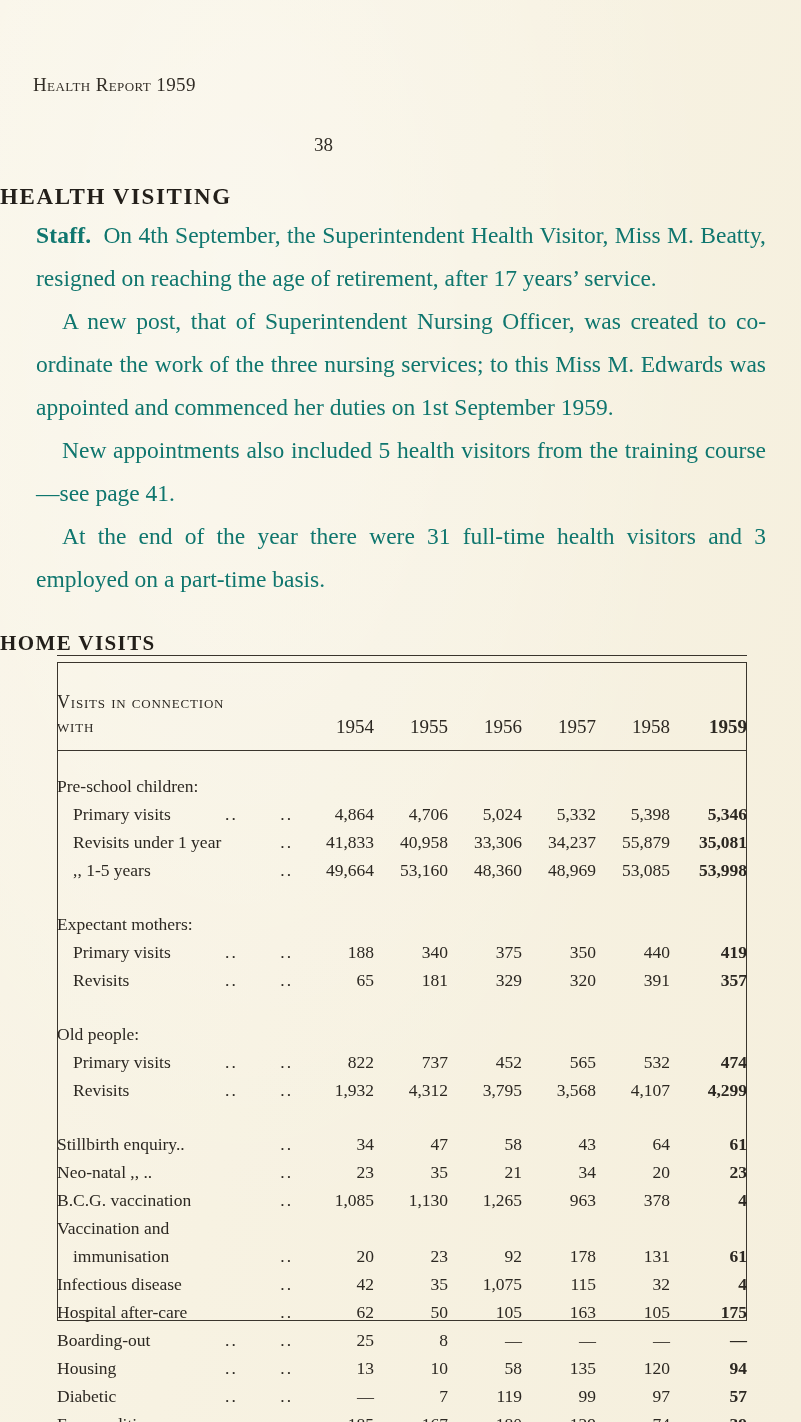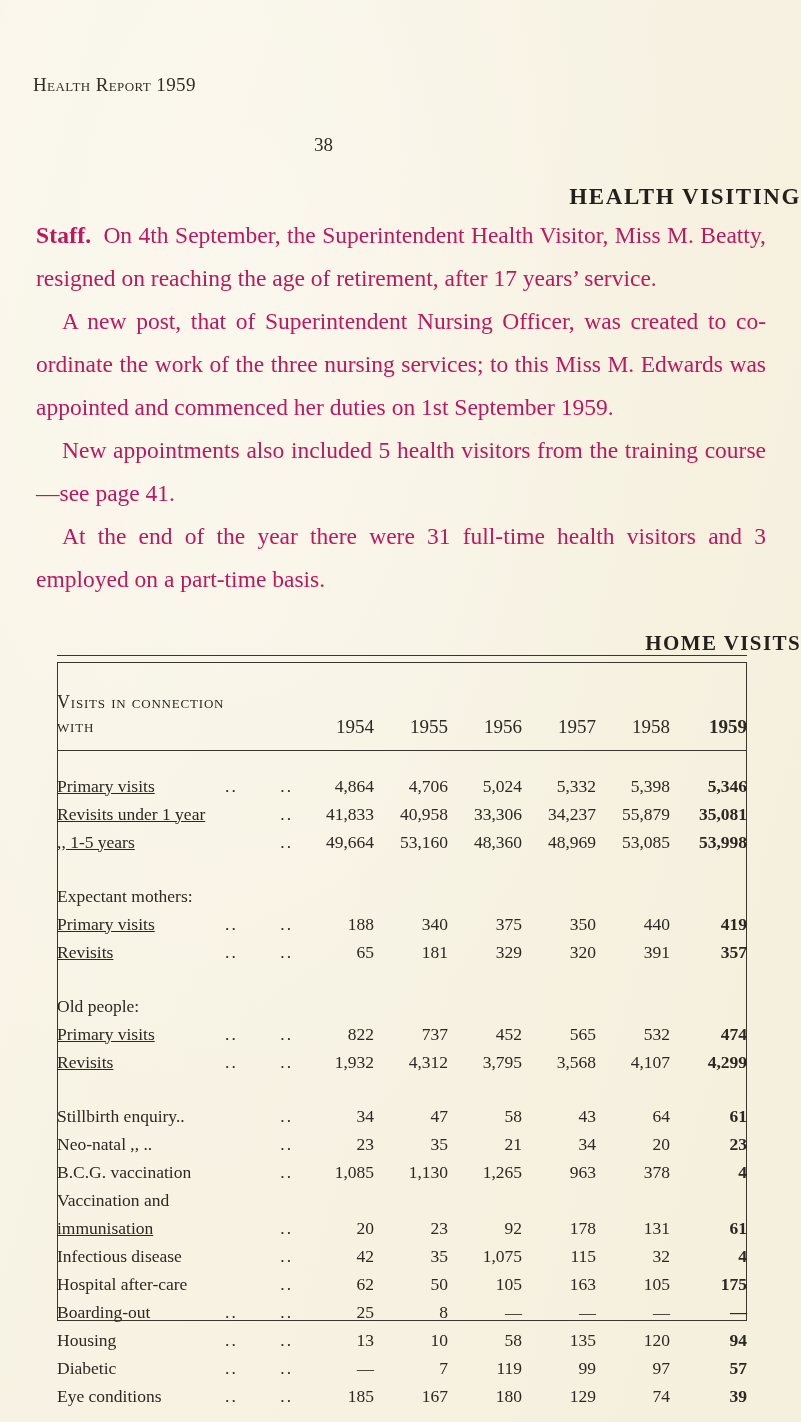--- a/index.html
+++ b/index.html
@@ -43,54 +43,54 @@
     text-align: center;
     font-size: 19px;
     color: #322d26;
   }
 
   .section-title {
     position: absolute;
     top: 184px;
     left: 0;
     width: 801px;
-    text-align: right;
+    text-align: left;
     font-size: 23px;
     font-weight: bold;
     letter-spacing: 1.6px;
     color: #231f1a;
   }
 
   .prose {
     position: absolute;
     left: 36px;
     top: 214px;
     width: 730px;
     font-size: 23.5px;
     line-height: 43px;
     text-align: justify;
-    color: #be185d;
+    color: #0f766e;
   }
   .prose p {
     margin: 0;
     text-indent: 26px;
   }
   .prose p.first { text-indent: 0; }
   .prose .lead {
     font-weight: bold;
     letter-spacing: 0.2px;
   }
   .prose .gap { display: inline-block; width: 12px; }
 
   .table-title {
     position: absolute;
     top: 631px;
     left: 0;
     width: 801px;
-    text-align: right;
+    text-align: left;
     font-size: 21px;
     font-weight: bold;
     letter-spacing: 1.4px;
     color: #231f1a;
   }
 
   
   .tbl-wrap {
     position: absolute;
     left: 57px;
@@ -159,21 +159,21 @@
     white-space: nowrap;
   }
   .cell-num.y1959 { font-weight: bold; }
 
   .cell-lbl {
     text-align: left;
     padding-left: 13px;
     white-space: nowrap;
     position: relative;
   }
-  .cell-lbl .ind { display: inline-block; padding-left: 0; text-decoration: underline; }
+  .cell-lbl .ind { display: inline-block; padding-left: 16px; }
   .cell-lbl .dots {
     position: absolute;
     right: 7px;
     letter-spacing: 2px;
   }
   .cell-lbl .dots-mid {
     position: absolute;
     left: 168px;
     letter-spacing: 2px;
   }
@@ -257,20 +257,29 @@
         </tr>
         <tr class="spacer-sm">
           <td class="cell-lbl">&nbsp;</td>
           <td class="cell-num"></td>
           <td class="cell-num"></td>
           <td class="cell-num"></td>
           <td class="cell-num"></td>
           <td class="cell-num"></td>
           <td class="cell-num y1959"></td>
         </tr>
+        <tr class="group-head">
+          <td class="cell-lbl">Pre-school children:</td>
+          <td class="cell-num"></td>
+          <td class="cell-num"></td>
+          <td class="cell-num"></td>
+          <td class="cell-num"></td>
+          <td class="cell-num"></td>
+          <td class="cell-num y1959"></td>
+        </tr>
         <tr class="data">
           <td class="cell-lbl"><span class="ind">Primary visits</span><span class="dots-mid">..</span><span class="dots">..</span></td>
           <td class="cell-num">4,864</td>
           <td class="cell-num">4,706</td>
           <td class="cell-num">5,024</td>
           <td class="cell-num">5,332</td>
           <td class="cell-num">5,398</td>
           <td class="cell-num y1959">5,346</td>
         </tr>
         <tr class="data">

